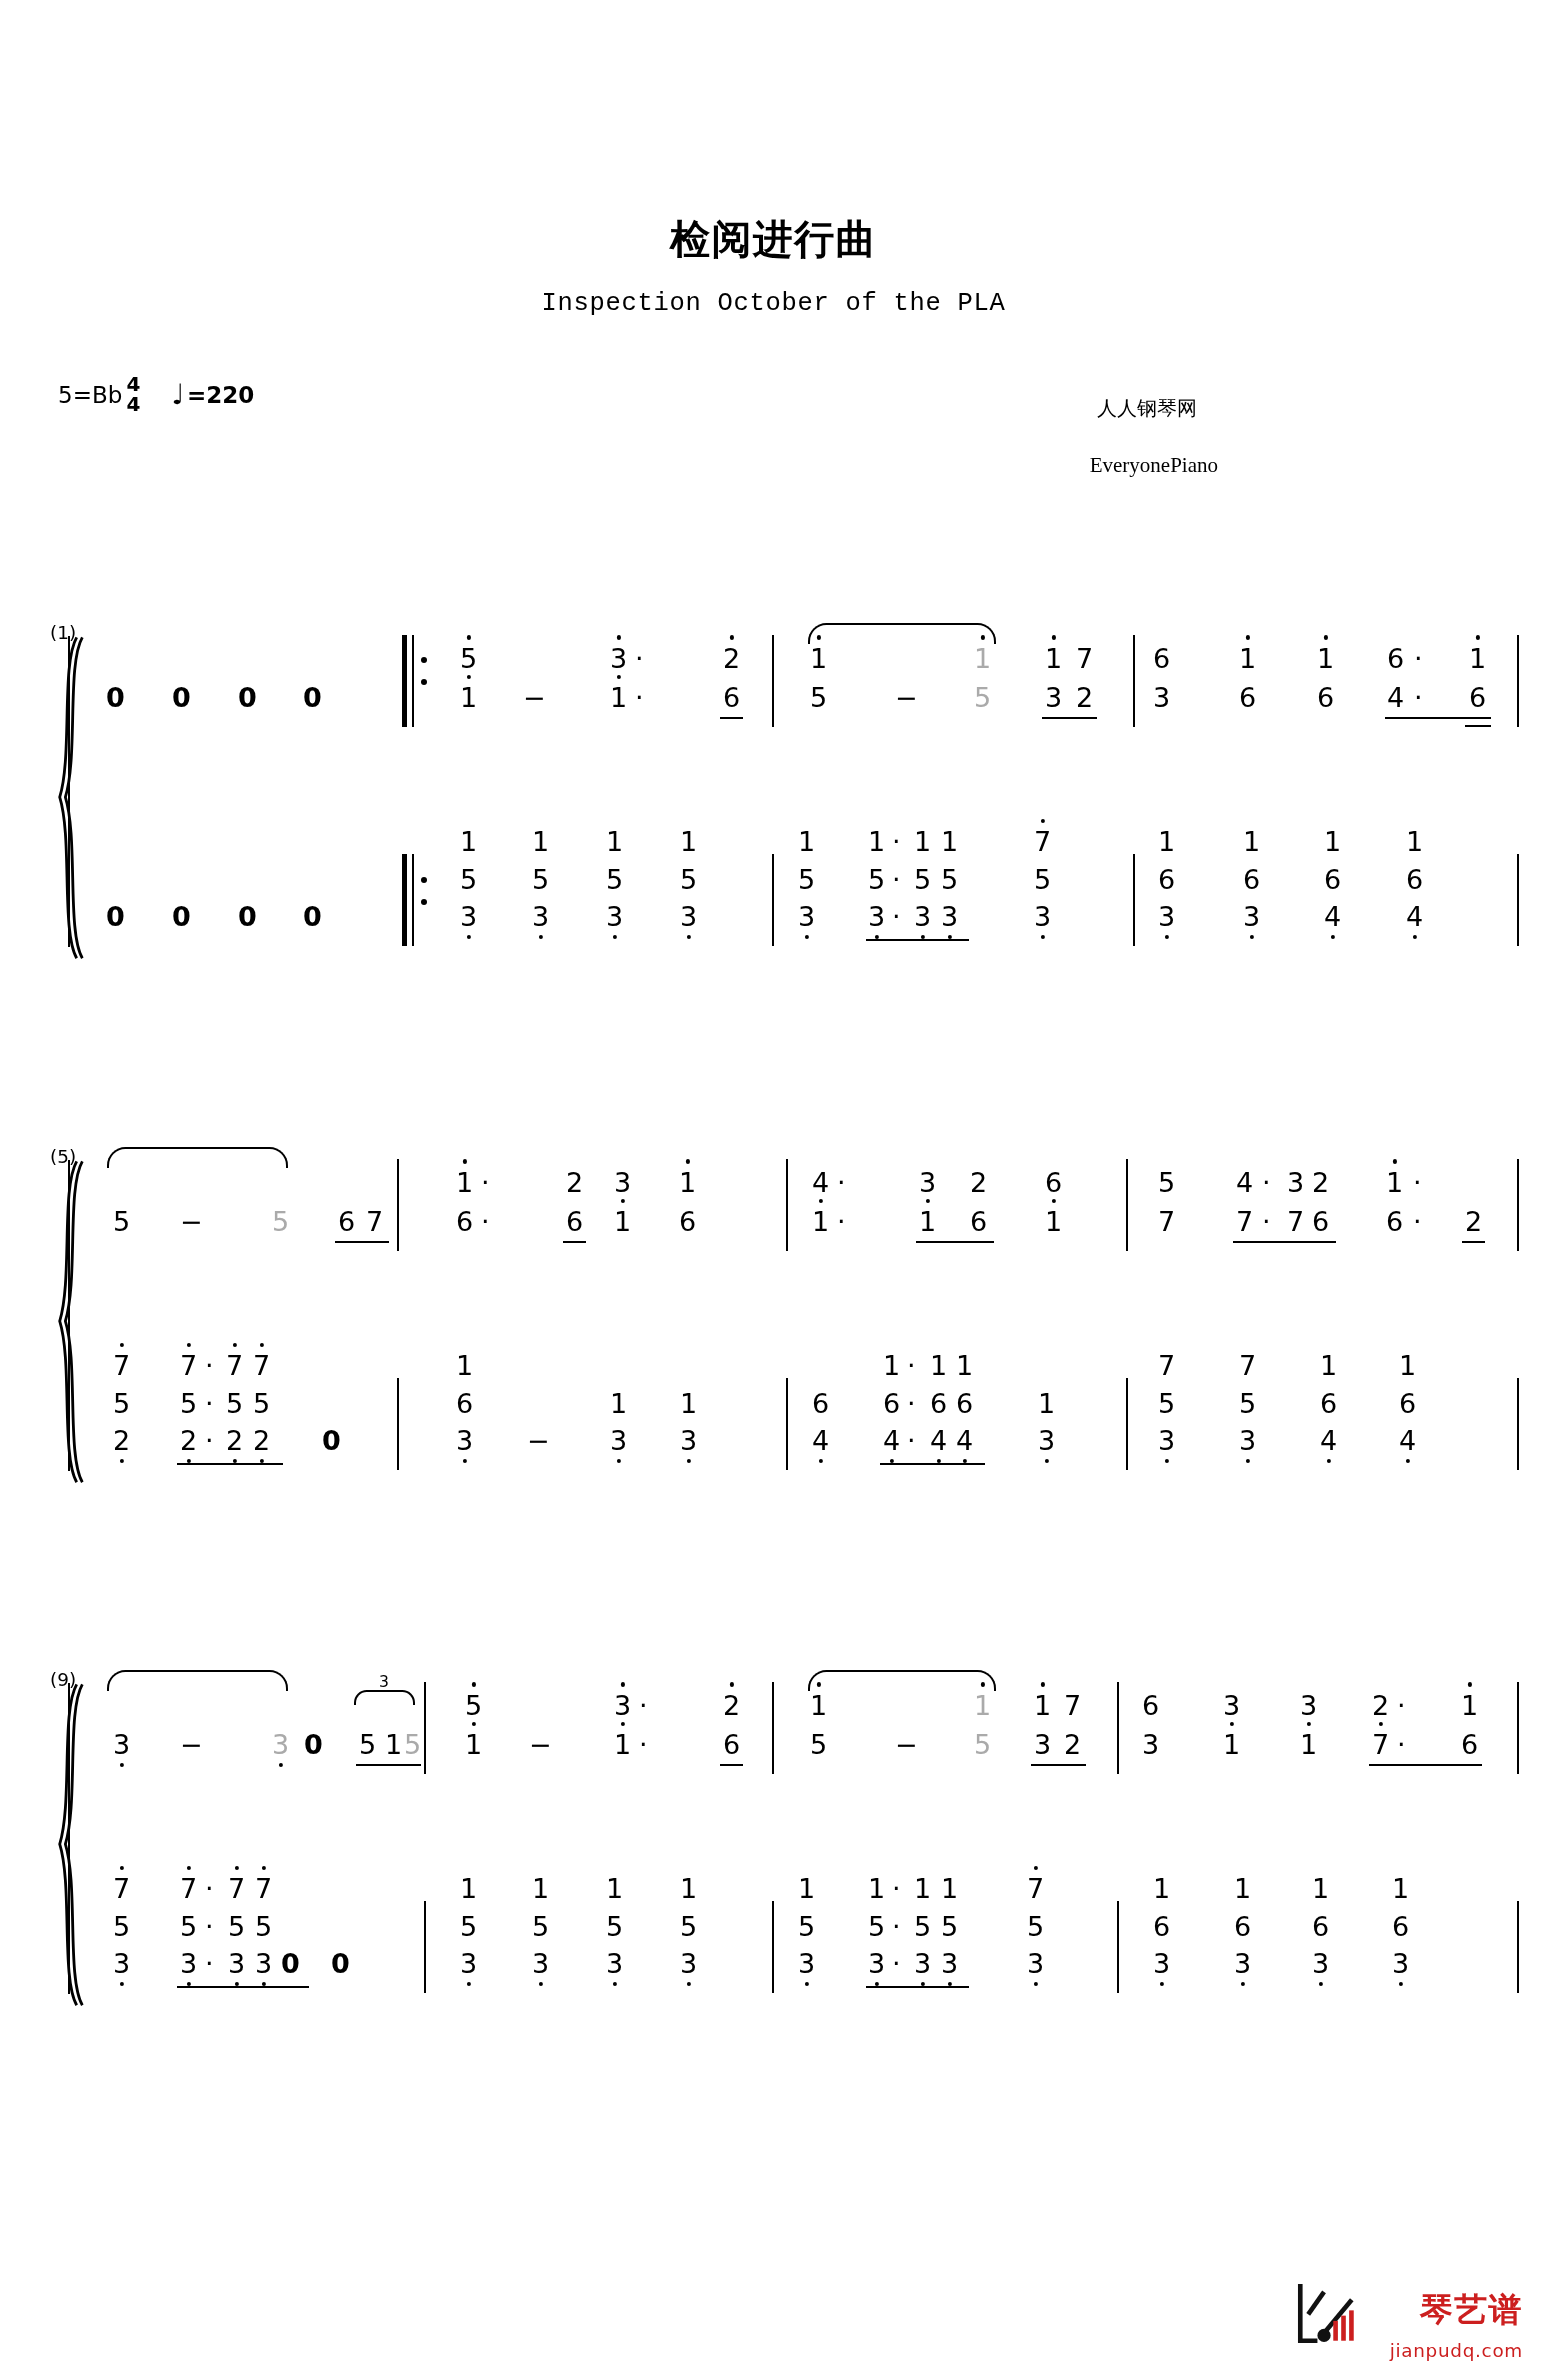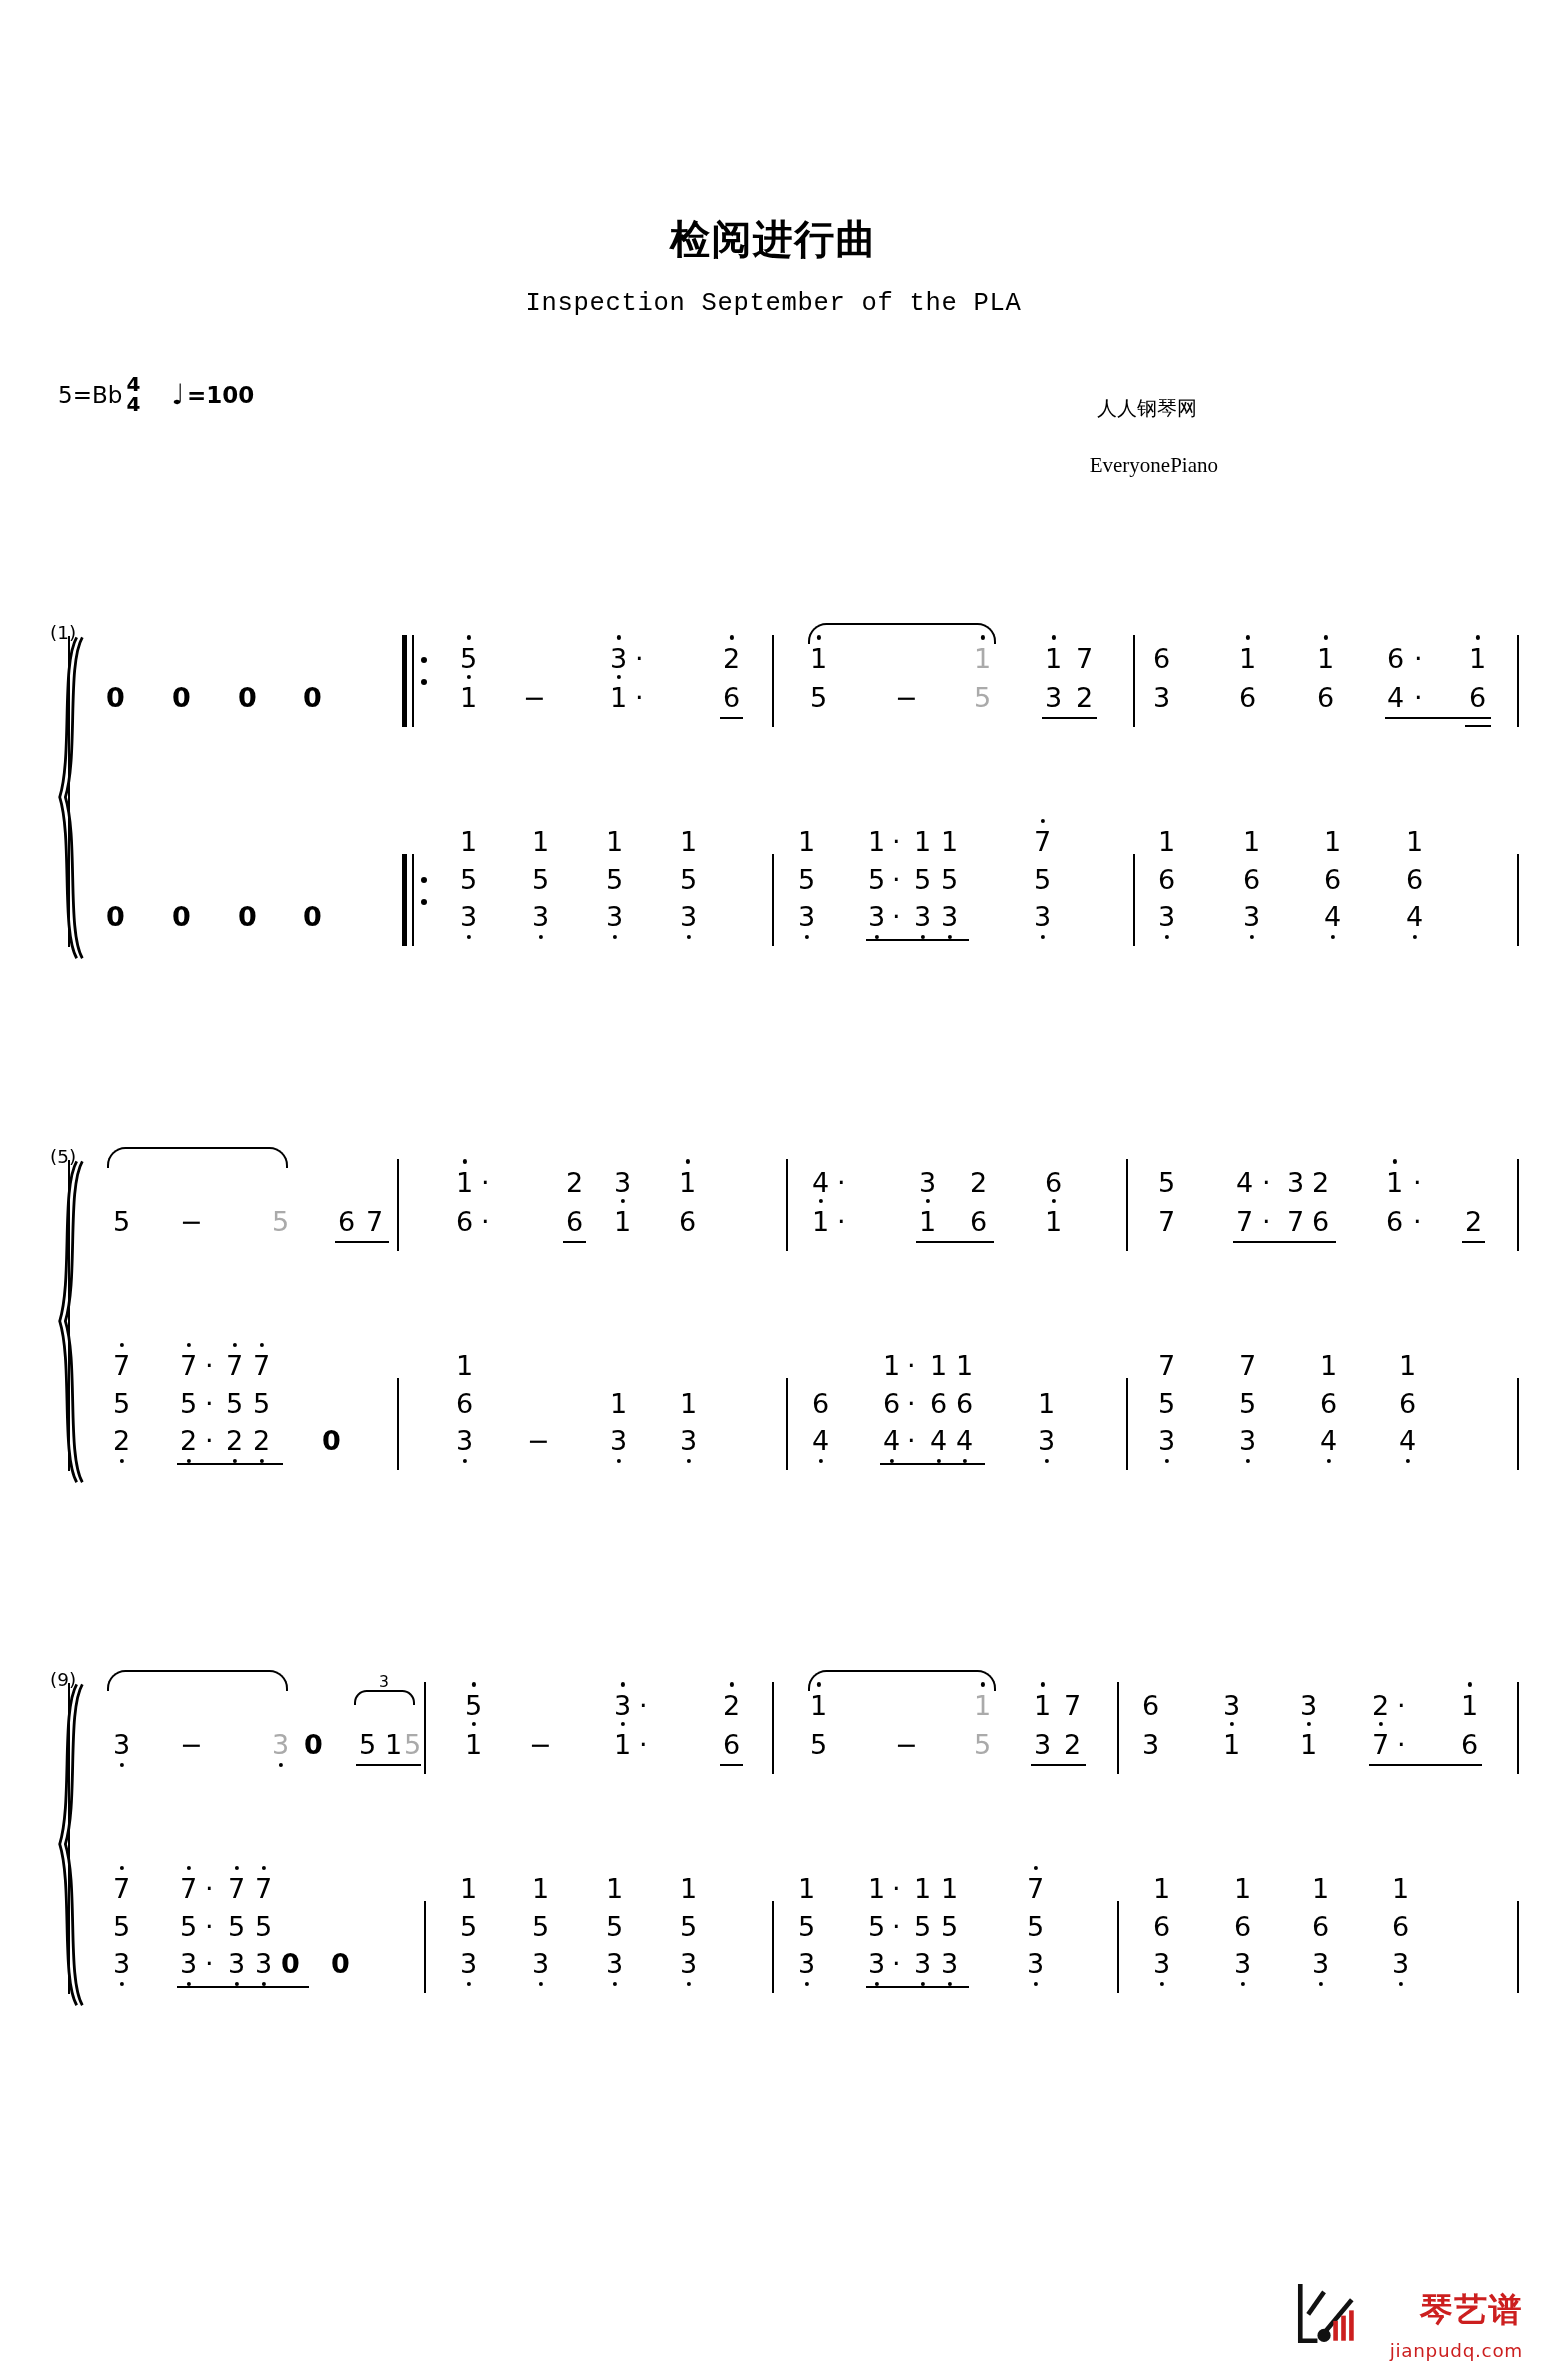--- a/index.html
+++ b/index.html
@@ -215,31 +215,31 @@
     right: 164px;
     bottom: 18.4px;
     width: 68px;
     height: 66px;
   }
 </style>
 </head>
 <body>
 
 <div class="title">检阅进行曲</div>
-<div class="subtitle">Inspection September of the PLA</div>
+<div class="subtitle">Inspection October of the PLA</div>
 
 <div class="keysig">
   <span>5=Bb</span>
   <span class="frac">
     <span>4</span>
     <span>4</span>
   </span>
   <span class="tempo">
     <span class="noteicon">♩</span>
-    <span>=100</span>
+    <span>=220</span>
   </span>
 </div>
 
 <div class="credit1">人人钢琴网</div>
 <div class="credit2">EveryonePiano</div>
 
 <div class="system sys1">
   <div class="measure-num" style="left:50px; top:-7px;">(1)</div>
 
   <div class="brace">

